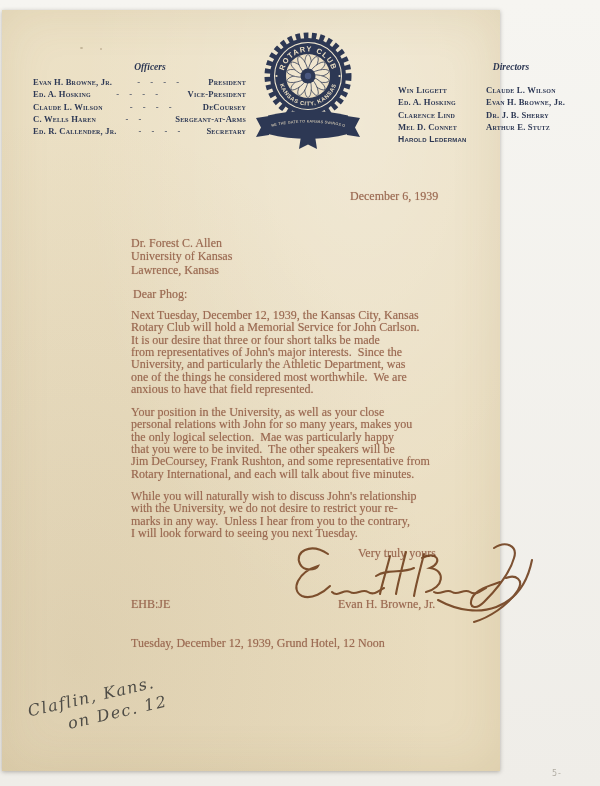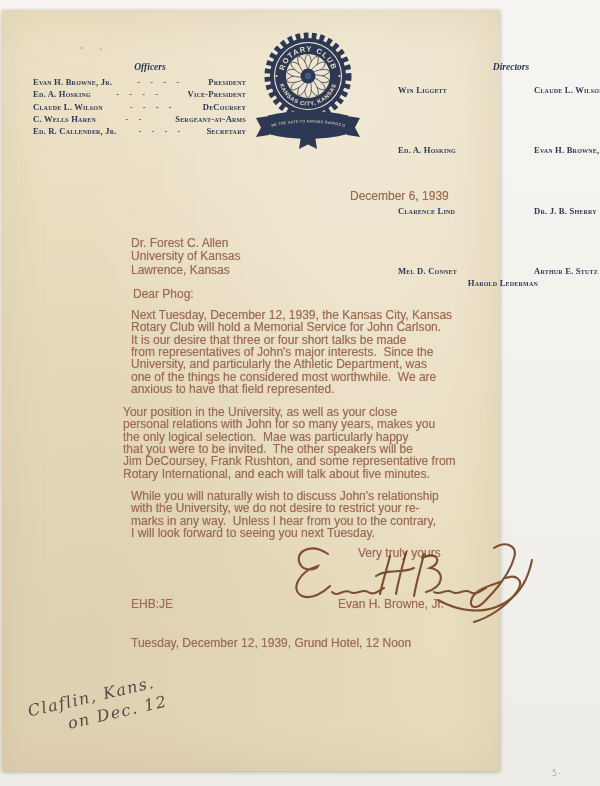--- a/index.html
+++ b/index.html
@@ -16,28 +16,28 @@
   .lh-heading{font-family:"Liberation Serif",serif;font-style:italic;font-weight:bold;font-size:9.5px;text-align:center;}
   .officers{position:absolute;left:31px;top:52px;width:213px;}
   .officers .lh-heading{width:130px;margin:0 auto 4px 52px;}
   .off-row{display:flex;align-items:baseline;font-family:"Liberation Serif",serif;
            font-variant:small-caps;font-size:8.6px;font-weight:bold;letter-spacing:.2px;line-height:12.3px;}
   .off-name{white-space:pre;}
   .off-dash{flex:1;text-align:center;white-space:pre;letter-spacing:4px;font-weight:normal;}
   .off-title{white-space:pre;}
   .directors{position:absolute;left:396px;top:52px;width:166px;}
   .directors .lh-heading{margin-bottom:12px;padding-left:60px;}
-  .dir-grid{display:grid;grid-template-columns:88px 1fr;gap:48px;}
+  .dir-grid{display:grid;grid-template-columns:88px 1fr;}
   .dir-cell{font-family:"Liberation Serif",serif;font-variant:small-caps;font-size:8.6px;font-weight:bold;
             letter-spacing:.2px;line-height:12.3px;white-space:nowrap;}
-  .dir-center{font-family:Liberation Serif, serif;font-variant:small-caps;font-size:8.6px;font-weight:bold;
-              letter-spacing:.2px;line-height:12.3px;text-align:right;padding-right:26px;}
+  .dir-center{font-family:Liberation Sans, sans-serif;font-variant:small-caps;font-size:8.6px;font-weight:bold;
+              letter-spacing:.2px;line-height:12.3px;text-align:left;padding-right:26px;}
   .seal{position:absolute;left:246px;top:20px;}
   
-  .tw{position:absolute;font-family:Liberation Sans, sans-serif;font-size:12px;
+  .tw{position:absolute;font-family:Liberation Serif, serif;font-size:12px;
       color:#9c6b53;white-space:pre-wrap;text-shadow:0 0 .7px rgba(150,100,75,.55);padding-left:28px;}
   .para{line-height:12.35px;width:452px;}
   .addr{line-height:13.4px;}
   
   .sig{position:absolute;left:286px;top:528px;}
   .pencil{position:absolute;left:24px;top:692px;transform:rotate(-13deg);transform-origin:left top;
           font-family:"DejaVu Serif",serif;font-style:italic;font-size:16px;letter-spacing:1.5px;color:#4e4c46;}
   .pencil .l2{margin-left:36px;margin-top:2px;}
   .speck{position:absolute;border-radius:50%;background:rgba(120,100,70,.35);}
   .corner-mark{position:absolute;left:552px;top:769px;font-family:"DejaVu Sans",sans-serif;
@@ -149,21 +149,21 @@
 University of Kansas
 Lawrence, Kansas</div>
     <div class="tw" style="left:103px;top:277px;">Dear Phog:</div>
     <div class="tw para" style="left:101px;top:299px;">Next Tuesday, December 12, 1939, the Kansas City, Kansas
 Rotary Club will hold a Memorial Service for John Carlson.
 It is our desire that three or four short talks be made
 from representatives of John's major interests.  Since the
 University, and particularly the Athletic Department, was
 one of the things he considered most worthwhile.  We are
 anxious to have that field represented.</div>
-    <div class="tw para" style="left:93px;top:396px;">Your position in the University, as well as your close
+    <div class="tw para" style="left:101px;top:396px;">Your position in the University, as well as your close
 personal relations with John for so many years, makes you
 the only logical selection.  Mae was particularly happy
 that you were to be invited.  The other speakers will be
 Jim DeCoursey, Frank Rushton, and some representative from
 Rotary International, and each will talk about five minutes.</div>
     <div class="tw para" style="left:101px;top:480px;">While you will naturally wish to discuss John's relationship
 with the University, we do not desire to restrict your re-
 marks in any way.  Unless I hear from you to the contrary,
 I will look forward to seeing you next Tuesday.</div>
     <div class="tw" style="left:328px;top:536px;">Very truly yours</div>

